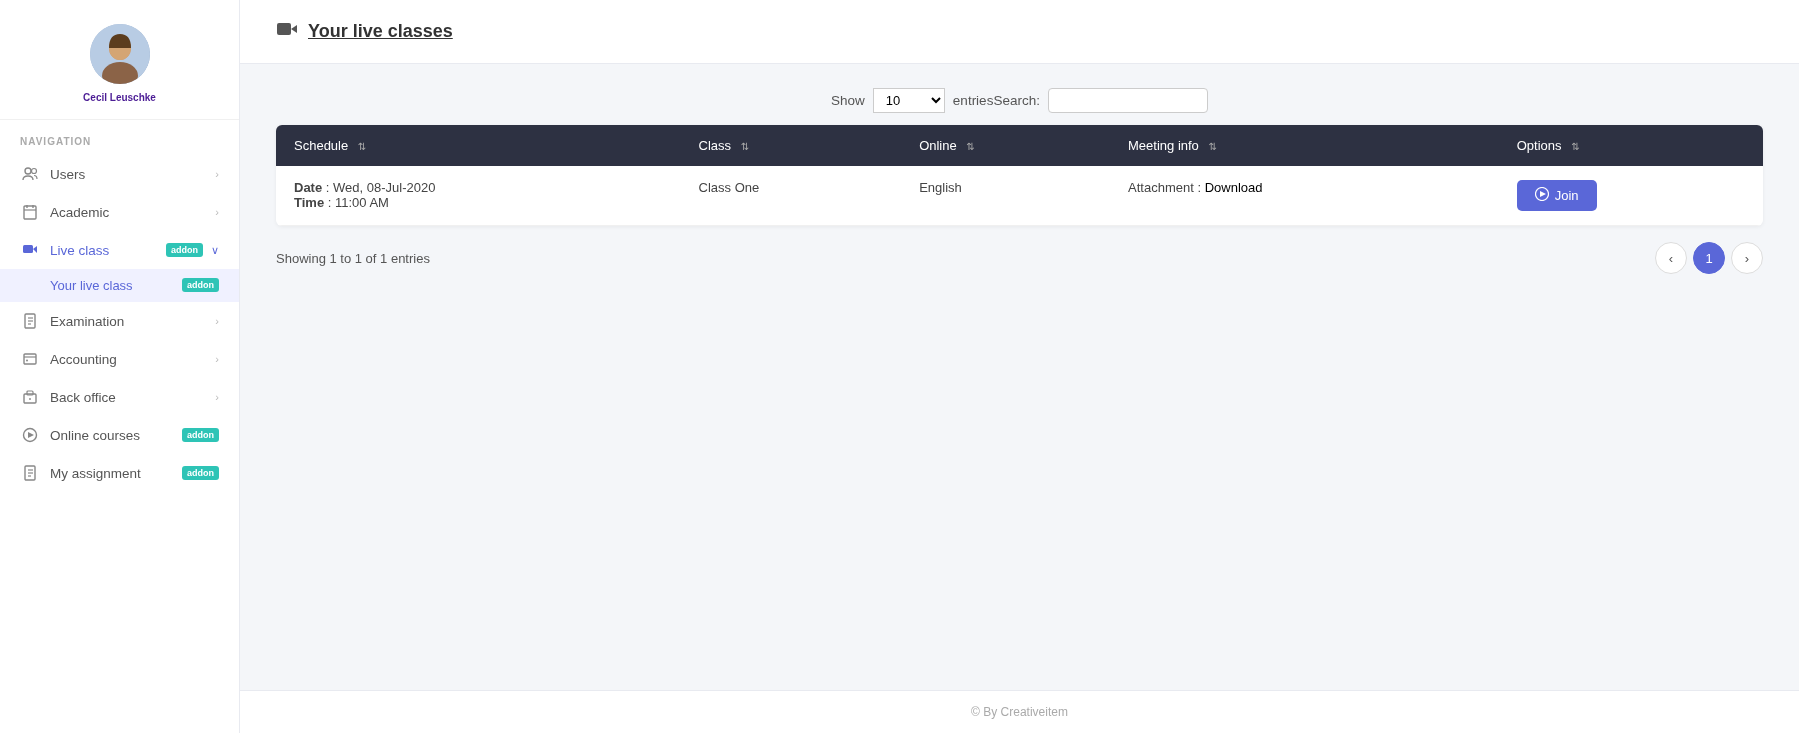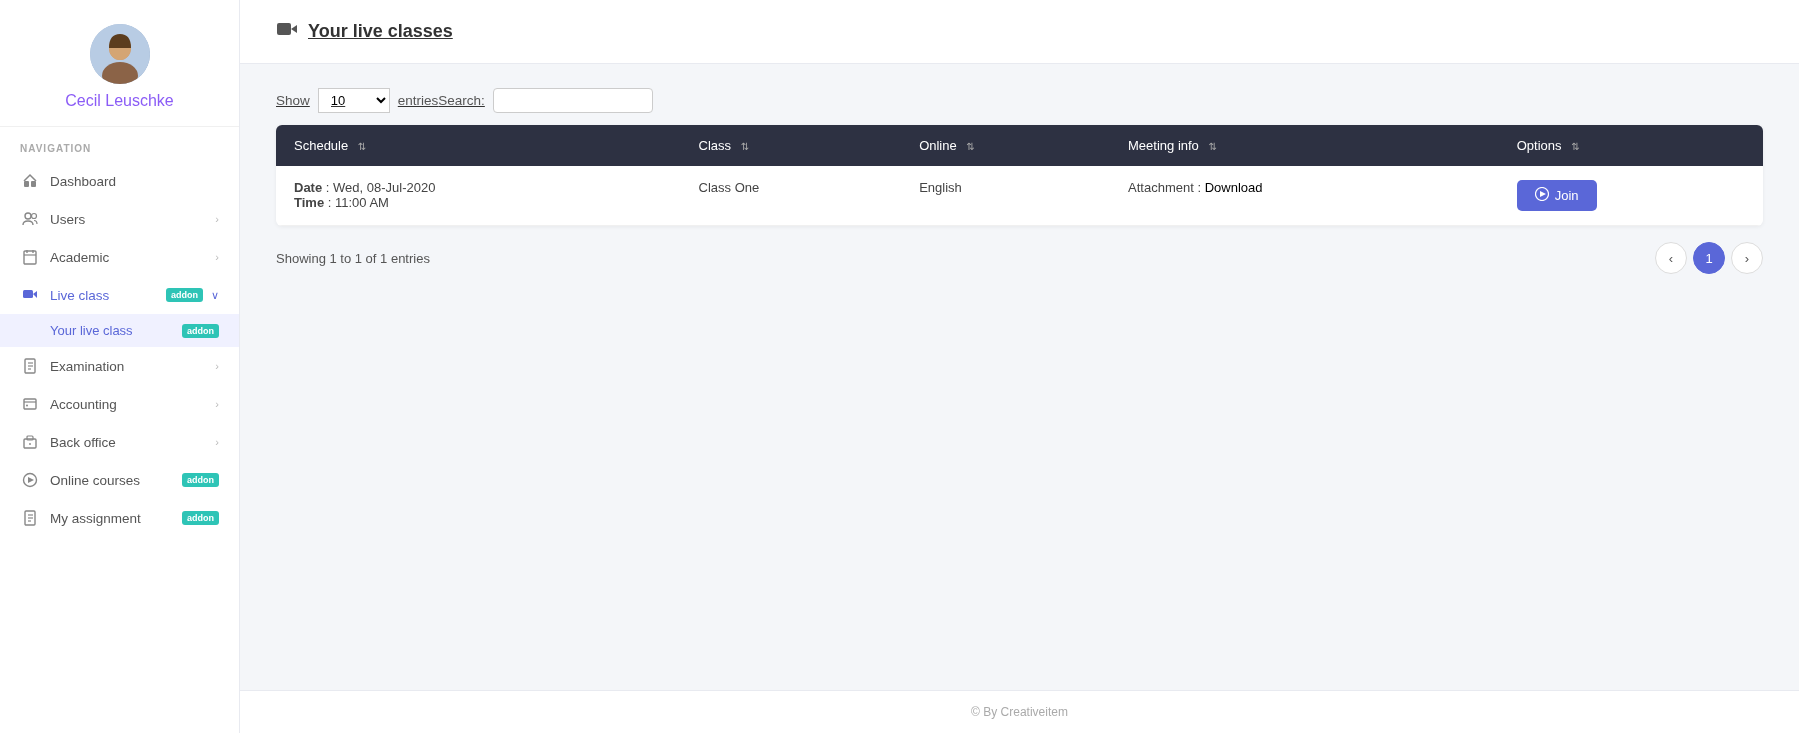--- a/index.html
+++ b/index.html
@@ -33,23 +33,23 @@
       overflow: hidden;
       display: flex;
       align-items: center;
       justify-content: center;
       font-size: 24px;
       color: #fff;
       margin-bottom: 8px;
     }
 
     .sidebar-username {
-      font-size: 16px;
-      font-weight: 400;
-      color: #8b5cf6;
+      font-size: 10px;
+      font-weight: 700;
+      color: #4c1d95;
     }
 
     .sidebar-nav-label {
       font-size: 10px;
       color: #aaa;
       font-weight: 600;
       letter-spacing: 1px;
       padding: 16px 20px 8px;
       text-transform: uppercase;
     }
@@ -98,21 +98,21 @@
       font-size: 9px;
       font-weight: 700;
       padding: 2px 5px;
       border-radius: 3px;
       margin-left: 6px;
       text-transform: lowercase;
     }
 
     .sub-nav-item {
       display: flex;
-      align-items: center;
+      align-items: flex-start;
       padding: 9px 20px 9px 50px;
       cursor: pointer;
       color: #5a67d8;
       font-size: 13px;
       background: #f0f1ff;
     }
 
     
     .main {
       flex: 1;
@@ -144,23 +144,22 @@
     }
 
     .main-content {
       padding: 24px 36px;
       flex: 1;
     }
 
     .table-controls {
       display: flex;
       align-items: center;
-      justify-content: flex-start;
+      justify-content: center;
       margin-bottom: 12px;
-      text-decoration: underline;
     }
 
     .show-entries {
       display: flex;
       align-items: center;
       gap: 8px;
       font-size: 13.5px;
       color: #555;
     }
 
@@ -307,30 +306,20 @@
         <ellipse cx="30" cy="52" rx="18" ry="14" fill="#8b6347"></ellipse>
         <ellipse cx="30" cy="24" rx="11" ry="12" fill="#d4a574"></ellipse>
         <path d="M19 24 Q19 10 30 10 Q41 10 41 24" fill="#5c3d1e"></path>
       </svg>
     </div>
     <span class="sidebar-username">Cecil Leuschke</span>
   </div>
 
   <div class="sidebar-nav-label">NAVIGATION</div>
 
-  <div class="nav-item">
-    <span class="nav-icon">
-      <svg width="16" height="16" viewBox="0 0 16 16" fill="none" xmlns="http://www.w3.org/2000/svg">
-        <path d="M2 8 L8 2 L14 8" stroke="#888" stroke-width="1.5" fill="none"></path>
-        <rect x="2" y="8" width="5" height="6" rx="1" fill="#888"></rect>
-        <rect x="9" y="8" width="5" height="6" rx="1" fill="#888"></rect>
-      </svg>
-    </span>
-    <span class="nav-label">Dashboard</span>
-  </div>
 
   <div class="nav-item">
     <span class="nav-icon">
       <svg width="16" height="16" viewBox="0 0 16 16" fill="none">
         <circle cx="6" cy="5" r="3" stroke="#888" stroke-width="1.4" fill="none"></circle>
         <path d="M1 14 Q1 10 6 10 Q11 10 11 14" stroke="#888" stroke-width="1.4" fill="none"></path>
         <circle cx="12" cy="5" r="2.5" stroke="#888" stroke-width="1.2" fill="none"></circle>
         <path d="M12 9.5 Q15 9.5 15 13" stroke="#888" stroke-width="1.2" fill="none"></path>
       </svg>
     </span>

